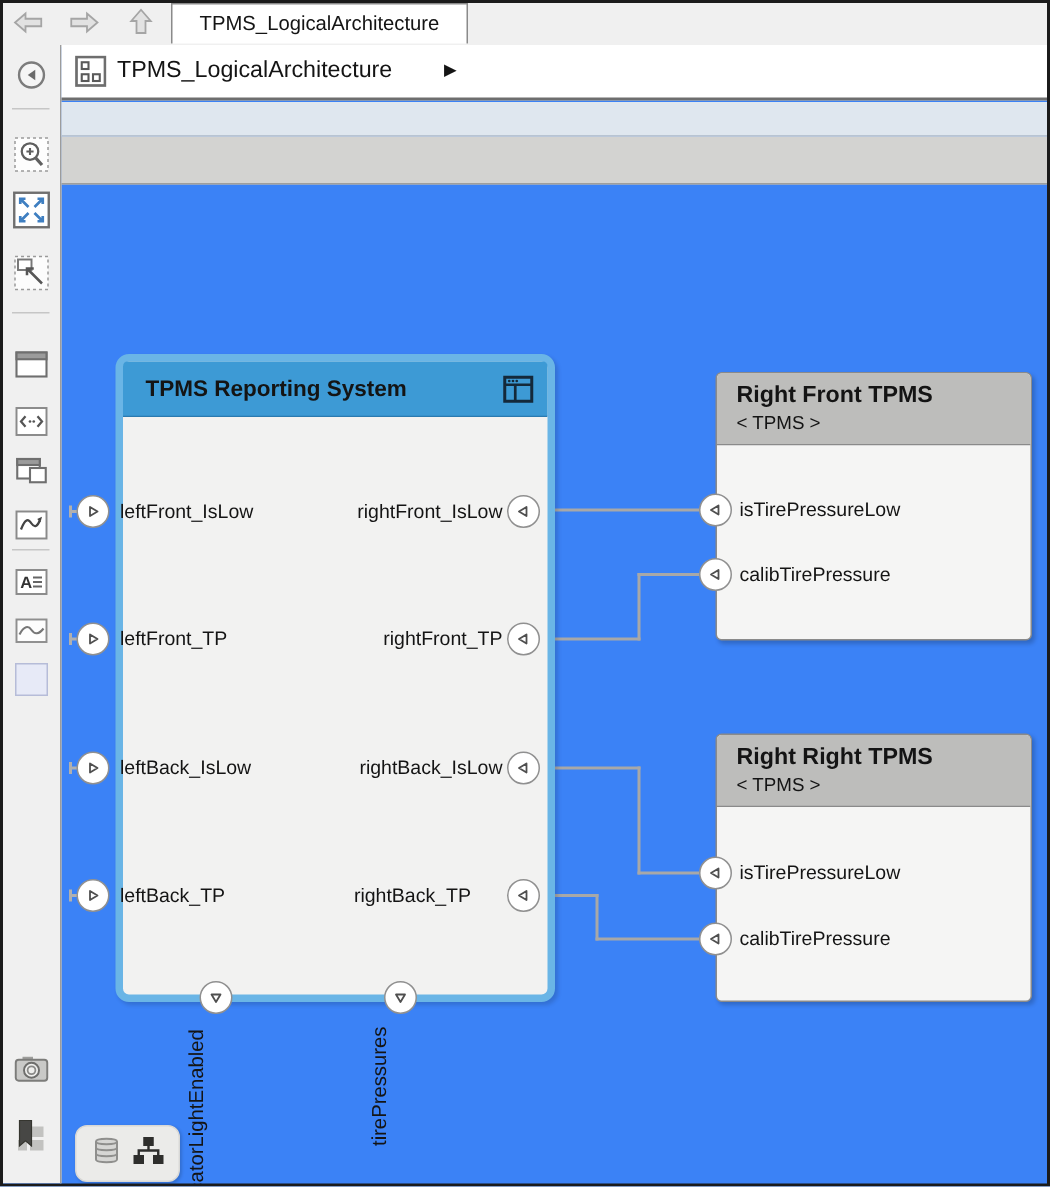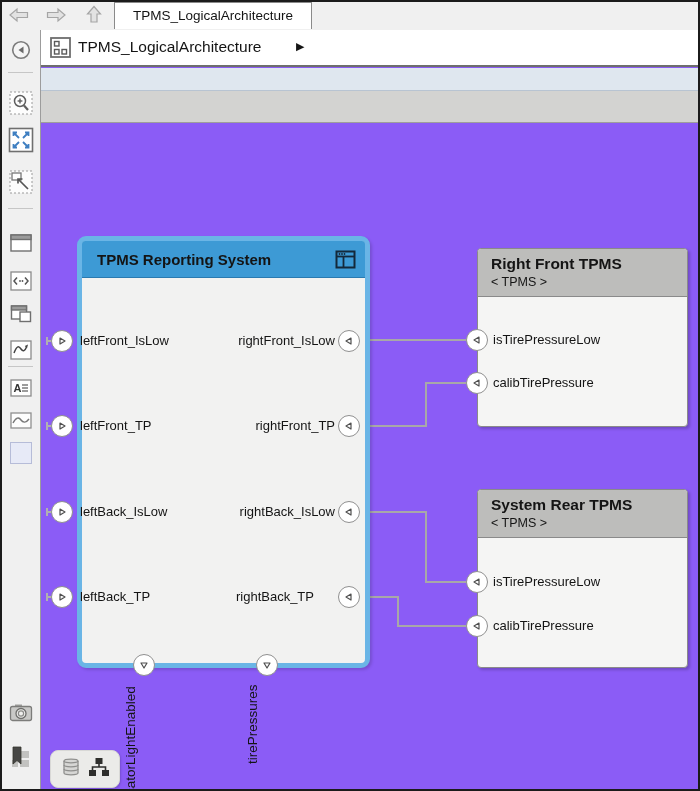--- a/index.html
+++ b/index.html
@@ -1,18 +1,18 @@
 <!DOCTYPE html>
 <html><head>
 <meta charset="utf-8">
 <style>
   html,body{margin:0;padding:0;background:#ffffff;}
   .screen{
     position:relative;width:700px;height:791px;box-sizing:border-box;
-    border:2px solid #1b1b1b;overflow:hidden;background:#8b5cf6;
+    border:2px solid #1b1b1b;overflow:hidden;background:#3b82f6;
     font-family:"Liberation Sans",sans-serif;color:#141414;
   }
   
   .tabstrip{position:absolute;left:0;top:0;right:0;height:28px;background:#f0f0f0;border-bottom:1px solid #9c9c9c;}
   .navarrow{position:absolute;top:4px;}
   .tab-active{position:absolute;left:112px;top:0;width:198px;height:27px;background:#ffffff;
     border:1px solid #8a8a8a;border-bottom:none;box-sizing:border-box;
     font-size:13.5px;line-height:26px;text-align:center;}
   
   .toolbar{position:absolute;left:0;top:28px;bottom:0;width:38px;background:#f0f0f0;border-right:1px solid #9c9c9c;box-sizing:content-box;}
@@ -262,21 +262,21 @@
     <div class="gray-header">
       <div class="gray-title">Right Front TPMS</div>
       <div class="gray-sub">&lt; TPMS &gt;</div>
     </div>
   </div>
   <div class="plabel" style="left:491px;top:330px;">isTirePressureLow</div>
   <div class="plabel" style="left:491px;top:373px;">calibTirePressure</div>
 
   <div class="gray-block" style="top:487px;">
     <div class="gray-header">
-      <div class="gray-title">System Rear TPMS</div>
+      <div class="gray-title">Right Right TPMS</div>
       <div class="gray-sub">&lt; TPMS &gt;</div>
     </div>
   </div>
   <div class="plabel" style="left:491px;top:572px;">isTirePressureLow</div>
   <div class="plabel" style="left:491px;top:616px;">calibTirePressure</div>
 
   <div class="port" style="left:49px;top:328px;">
       <svg width="10" height="10">
         <path d="M3 2 L8 5 L3 8 Z" fill="#fdfdfd" stroke="#4f4f4f" stroke-width="1.2" stroke-linejoin="round"></path>
       </svg>

